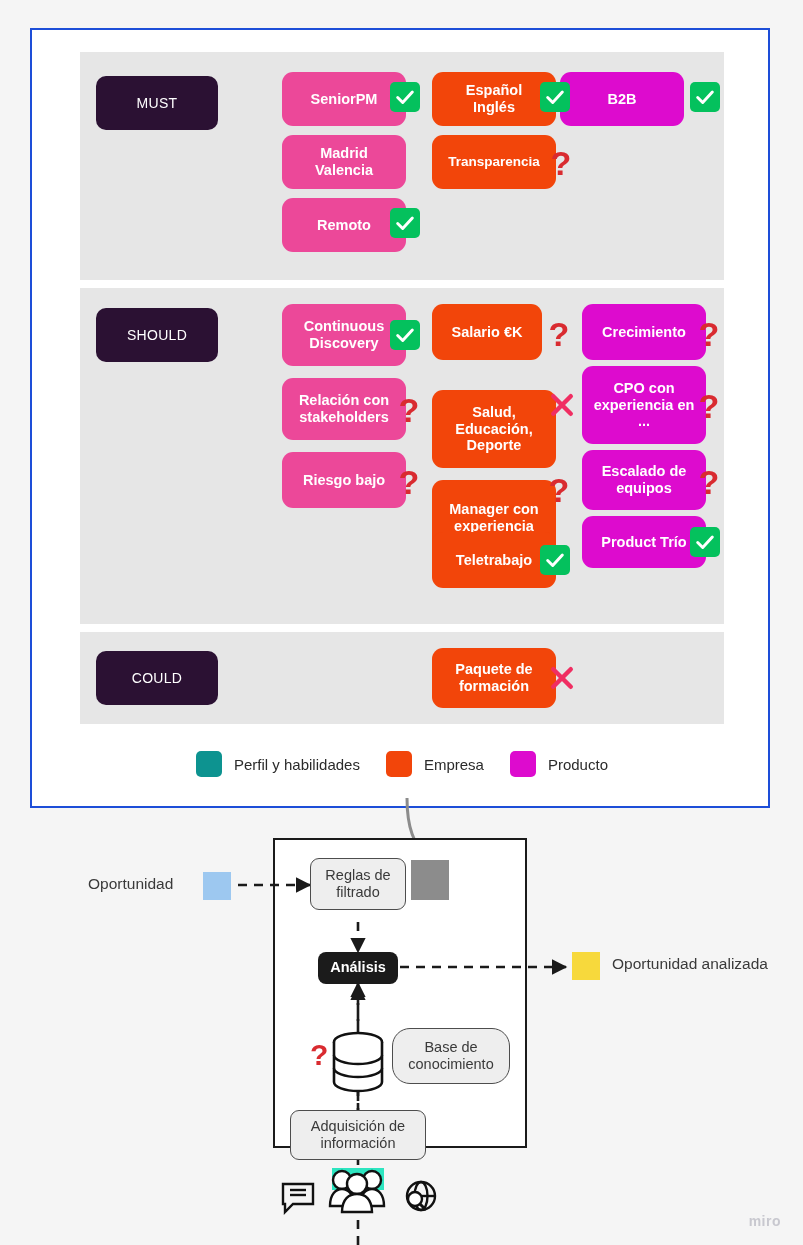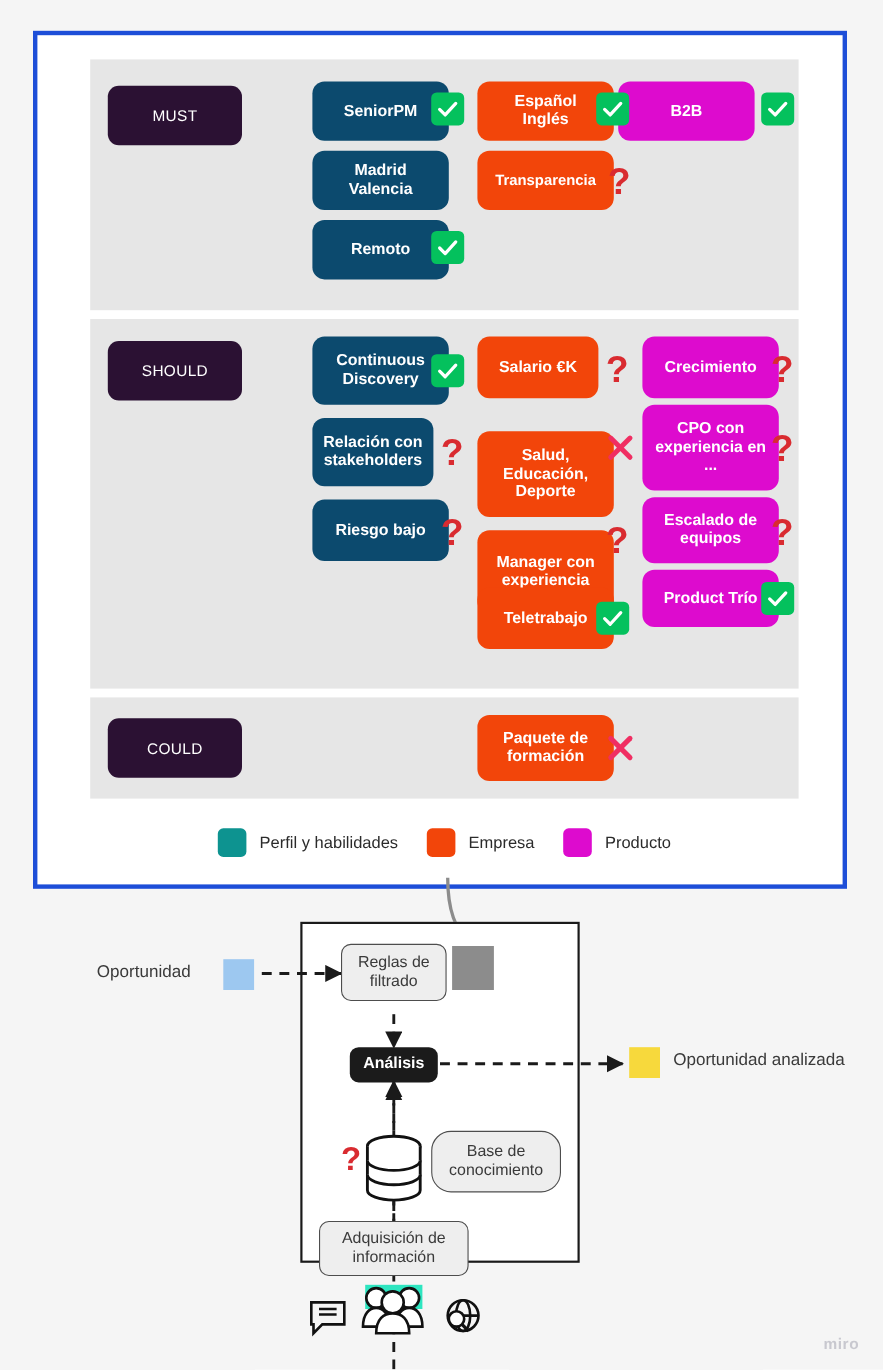--- a/index.html
+++ b/index.html
@@ -14,21 +14,21 @@
     background: #f5f5f5;
     overflow: hidden;
   }
 
   
   #board {
     position: absolute;
     left: 30px; top: 28px;
     width: 740px; height: 780px;
     background: #ffffff;
-    border: 4px solid #1d4ed8;
+    border: 2px solid #1d4ed8;
   }
 
   .section {
     position: absolute;
     left: 48px;
     width: 644px;
     background: #e6e6e6;
   }
   #sec-must   { top: 22px;  height: 228px; }
   #sec-should { top: 258px; height: 336px; }
@@ -52,21 +52,21 @@
     position: absolute;
     border-radius: 11px;
     color: #ffffff;
     display: flex; align-items: center; justify-content: center;
     text-align: center;
     font-size: 14.5px;
     font-weight: 700;
     line-height: 1.15;
     padding: 4px 8px;
   }
-  .card.teal     { background: #0c4a6e; }
+  .card.teal     { background: #ec4899; }
   .card.orange   { background: #f2450a; }
   .card.magenta  { background: #dd0bce; }
 
   
   .badge {
     position: absolute;
     z-index: 5;
     display: flex; align-items: center; justify-content: center;
   }
   .badge.check {
@@ -224,21 +224,21 @@
       <div class="card teal" style="left:202px; top:16px; width:124px; height:62px;">
         <span style="white-space:pre-line">Continuous
 Discovery</span>
       </div>
       <div class="badge check" style="left:310px; top:32px;">
         <svg viewBox="0 0 24 24" fill="none" stroke="#ffffff" stroke-width="3.2" stroke-linecap="round" stroke-linejoin="round">
             <polyline points="4,12.5 9.5,18 20,6.5"></polyline>
           </svg>
       </div>
 
-      <div class="card teal" style="left:202px; top:90px; width:110px; height:62px;">
+      <div class="card teal" style="left:202px; top:90px; width:124px; height:62px;">
         <span style="white-space:pre-line">Relación con
 stakeholders</span>
       </div>
       <div class="badge quest" style="left:318px; top:105px;">?</div>
 
       <div class="card teal" style="left:202px; top:164px; width:124px; height:56px;">
         <span>Riesgo bajo</span>
       </div>
       <div class="badge quest" style="left:318px; top:177px;">?</div>
 

